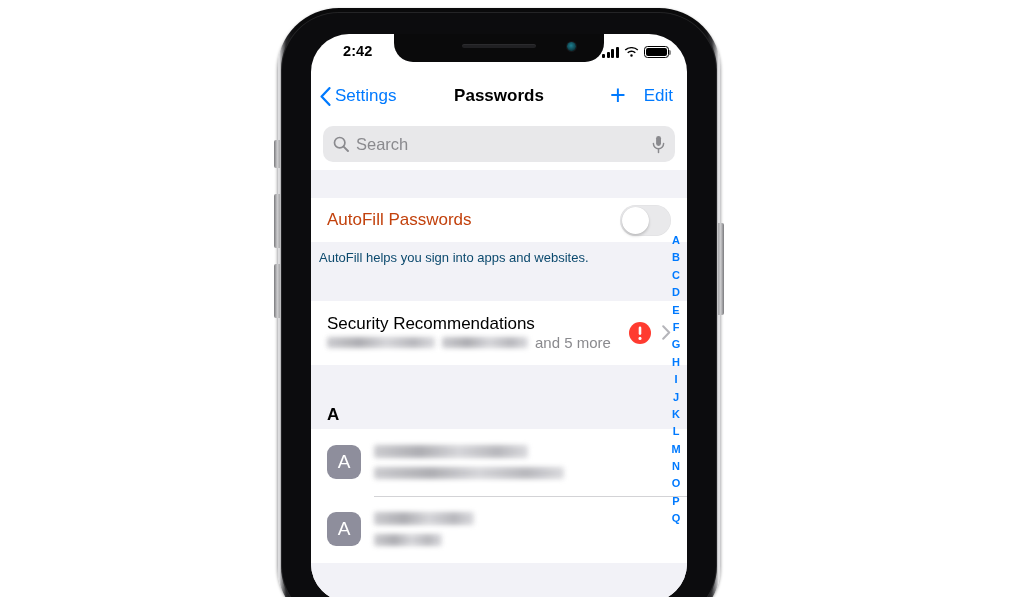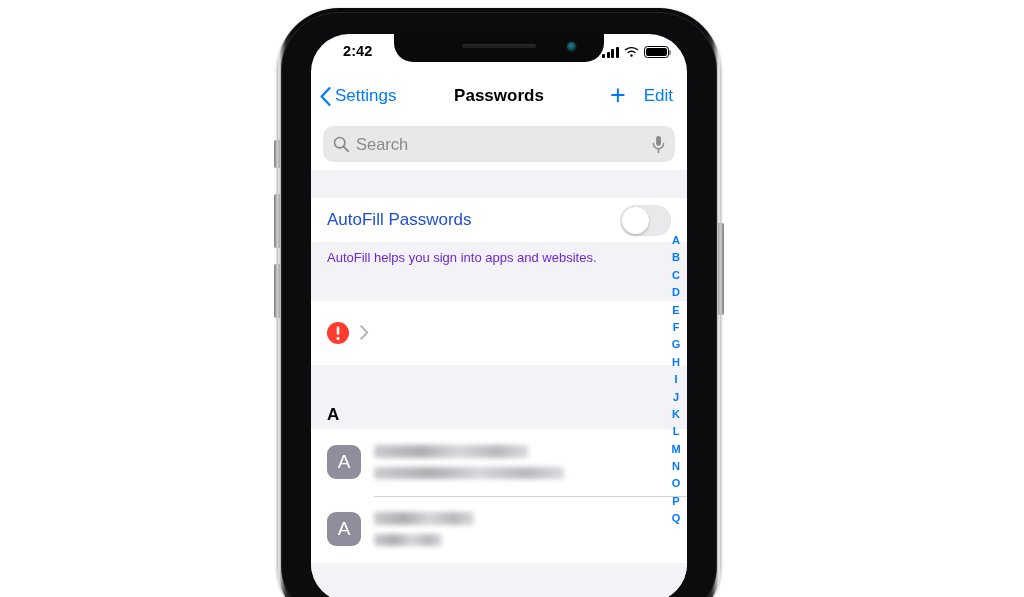--- a/index.html
+++ b/index.html
@@ -292,21 +292,21 @@
     position: relative;
     display: flex;
     align-items: center;
     padding: 0 16px;
     background: #ffffff;
     box-sizing: border-box;
     cursor: pointer;
   }
   .row-label {
     font-size: 17px;
-    color: #1d4ed8;
+    color: #c2410c;
     flex: 1;
   }
 
   
   #autofill-row { height: 44px; }
   .toggle {
     width: 51px;
     height: 31px;
     border-radius: 16px;
     background: #e9e9eb;
@@ -318,23 +318,23 @@
   .toggle .knob {
     position: absolute;
     left: 2px; top: 2px;
     width: 27px; height: 27px;
     border-radius: 50%;
     background: #fff;
     box-shadow: 0 2px 3px rgba(0,0,0,0.18), 0 0 1px rgba(0,0,0,0.12);
   }
 
   .footnote {
-    padding: 7px 16px 0 16px;
+    padding: 7px 16px 0 8px;
     font-size: 13px;
-    color: #6d28d9;
+    color: #0c4a6e;
     background: #f2f2f7;
     line-height: 1.35;
   }
 
   
   #security-row {
     height: 64px;
     align-items: center;
   }
   #security-texts { flex: 1; min-width: 0; }
@@ -510,20 +510,28 @@
               <span class="knob"></span>
             </span>
           </div>
         </div>
         <div class="footnote">AutoFill helps you sign into apps and websites.</div>
 
         <div class="gap"></div>
 
         <div class="group hairline-both">
           <div class="row" id="security-row">
+            <span id="security-texts">
+              <span id="security-title">Security Recommendations</span>
+              <span id="security-sub">
+                <span class="blurbar" style="width:108px;height:11px;"></span>
+                <span class="blurbar" style="width:86px;height:11px;"></span>
+                <span>and 5 more</span>
+              </span>
+            </span>
             <svg id="warn-icon" viewBox="0 0 22 22">
               <circle cx="11" cy="11" r="11" fill="#ff3b30"></circle>
               <rect x="9.7" y="4.6" width="2.6" height="8.3" rx="1.3" fill="#fff"></rect>
               <circle cx="11" cy="16.4" r="1.55" fill="#fff"></circle>
             </svg>
             <svg class="chev-right" viewBox="0 0 9 15">
               <path d="M1.2 1.2 7.2 7.5l-6 6.3" fill="none" stroke="#b5b5ba" stroke-width="2" stroke-linecap="round" stroke-linejoin="round"></path>
             </svg>
           </div>
         </div>

